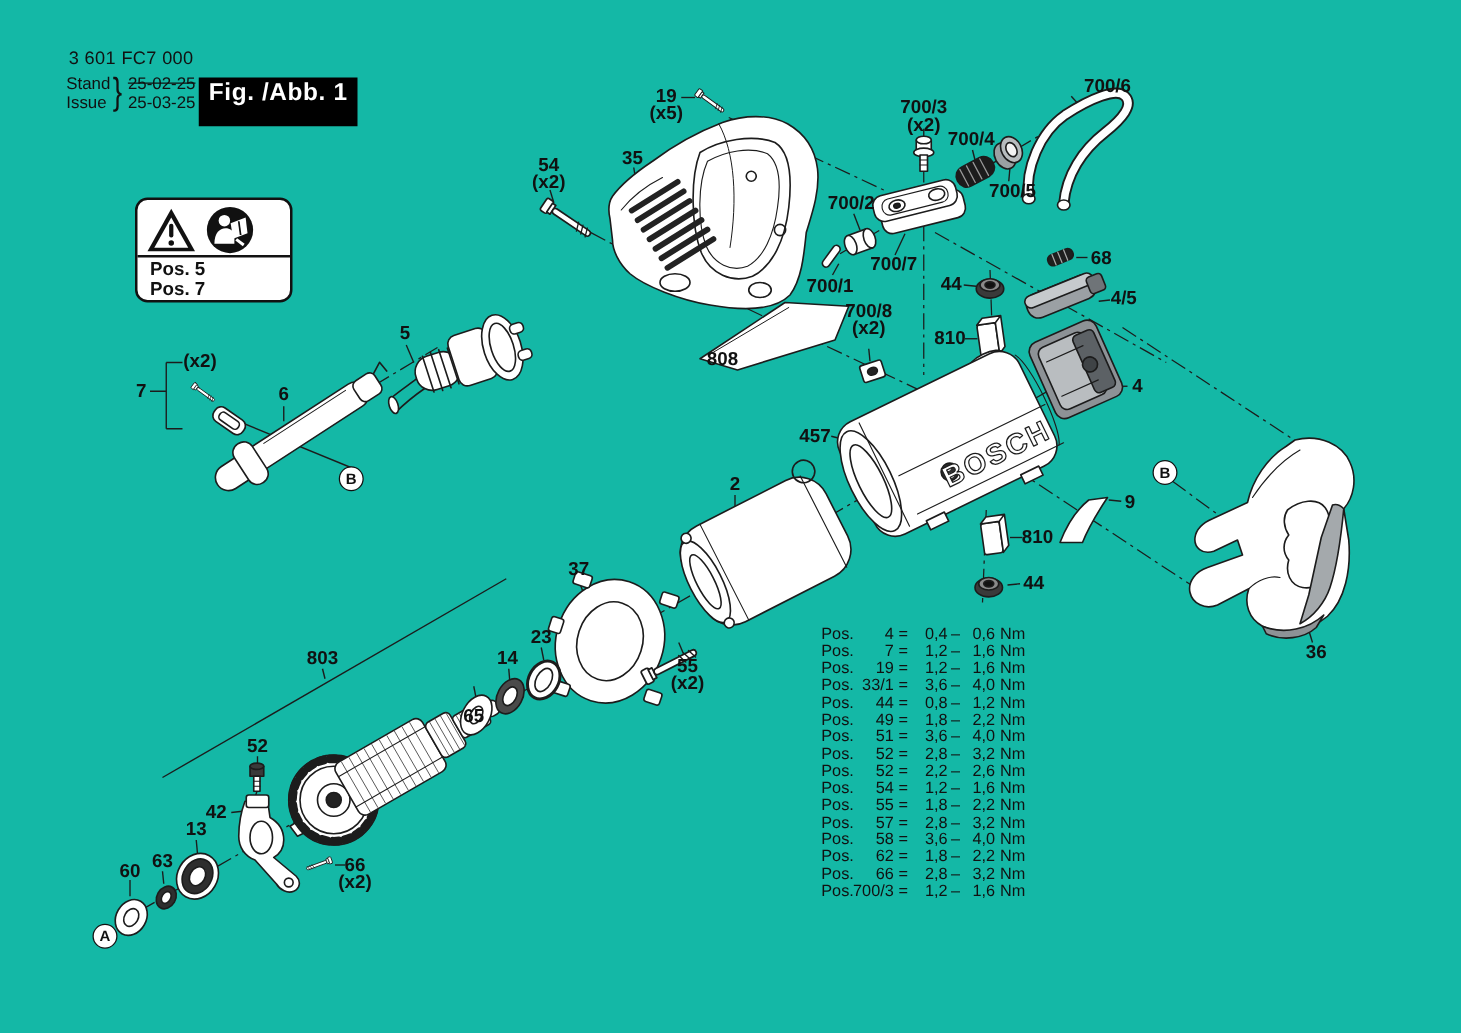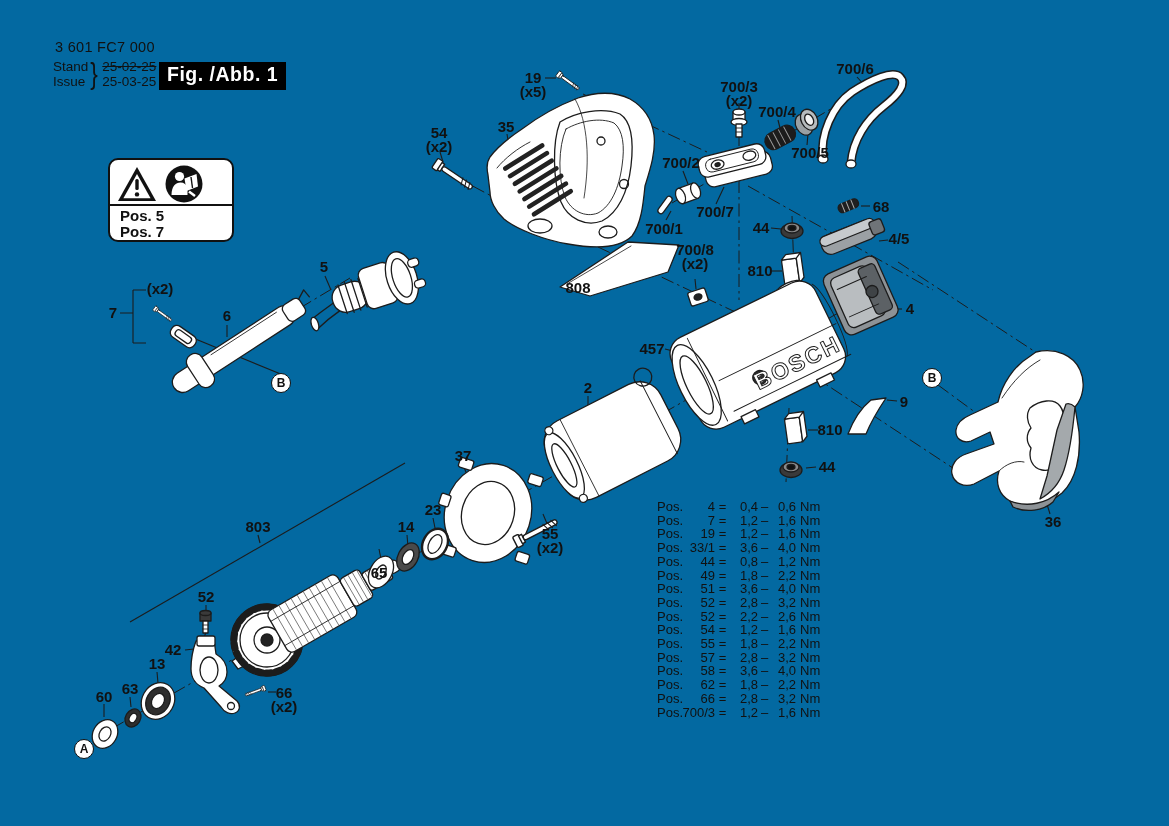--- a/index.html
+++ b/index.html
@@ -1,26 +1,26 @@
 <!DOCTYPE html>
 <html><head>
 <meta charset="utf-8">
 <style>
   html,body{margin:0;padding:0;background:#fff;}
-  .page{position:relative;width:1169px;height:826px;background:#0369a1;overflow:hidden;
+  .page{position:relative;width:1169px;height:826px;background:#14b8a6;overflow:hidden;
         font-family:"Liberation Sans",sans-serif;color:#111;}
   
   .part-number{position:absolute;left:55px;top:39px;font-size:14.5px;letter-spacing:0.3px;}
   .standissue{position:absolute;left:53px;top:60px;display:flex;align-items:center;
               font-size:13.5px;line-height:14.5px;}
   .si-col{display:flex;flex-direction:column;}
   .si-brace{font-size:30px;font-weight:400;margin:0 3px 0 1px;transform:scaleX(.75);}
   .strike{text-decoration:line-through;}
   .figbox{position:absolute;left:159px;top:62px;background:#000;color:#fff;
-          font-weight:bold;font-size:19.5px;padding:1px 8px 4px;letter-spacing:0.5px;}
+          font-weight:bold;font-size:19.5px;padding:1px 8px 15px;letter-spacing:0.5px;}
   
   .warnbox{position:absolute;left:108px;top:158px;width:122px;height:80px;
            border:2.4px solid #111;border-radius:10px;background:#fff;}
   .warn-top{height:46px;display:flex;align-items:center;gap:7px;padding:4px 6px 0 7px;
             border-bottom:2.2px solid #111;box-sizing:border-box;}
   .warn-pos{padding:2px 0 0 10px;font-weight:bold;font-size:15px;line-height:15.5px;}
   
   .drawing{position:absolute;left:0;top:0;}
   .lbl{position:absolute;transform:translate(-50%,-50%);font-weight:bold;font-size:15px;
        line-height:13.5px;text-align:center;white-space:nowrap;color:#111;}
@@ -451,21 +451,21 @@
         <div>54</div>
         <div>(x2)</div>
       </div>
       <div class="lbl" style="left: 739px; top: 93px;">
         <div>700/3</div>
         <div>(x2)</div>
       </div>
       <div class="lbl" style="left: 777px; top: 112px;">
         <div>700/4</div>
       </div>
-      <div class="lbl" style="left: 855px; top: 69px;">
+      <div class="lbl" style="left: 886px; top: 69px;">
         <div>700/6</div>
       </div>
       <div class="lbl" style="left: 810px; top: 153px;">
         <div>700/5</div>
       </div>
       <div class="lbl" style="left: 681px; top: 163px;">
         <div>700/2</div>
       </div>
       <div class="lbl" style="left: 715px; top: 212px;">
         <div>700/7</div>

